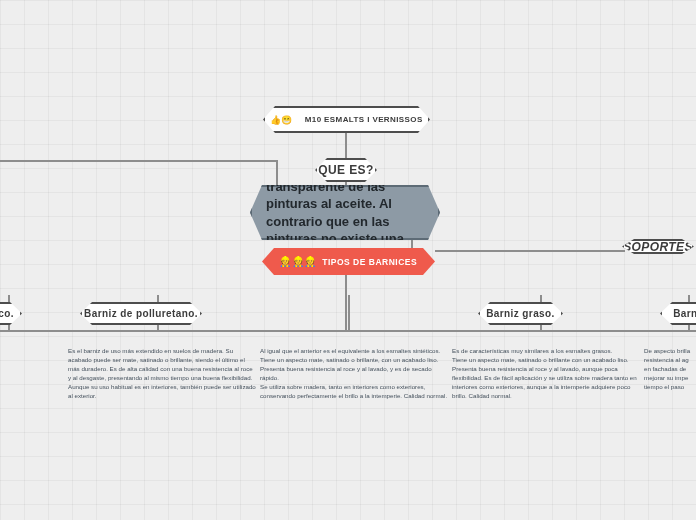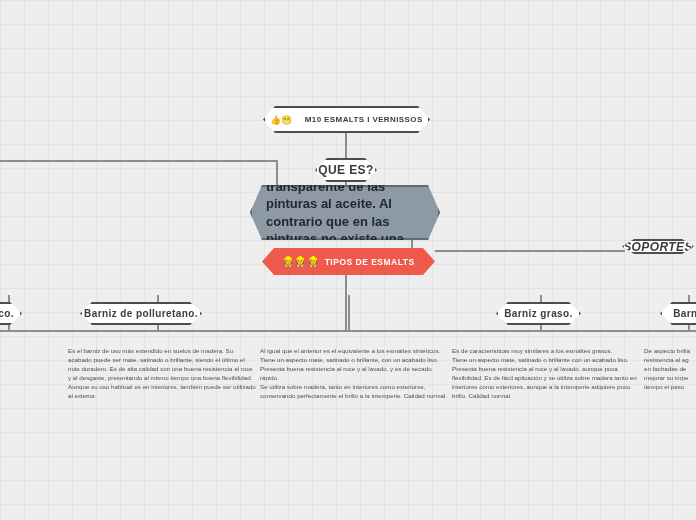--- a/index.html
+++ b/index.html
@@ -112,34 +112,34 @@
   <div class="node" id="quees-node">
     <span class="label">QUE ES?</span>
   </div>
 
   <div id="intro-box">
     <div class="txt">Los barnices, como ya dejamos dicho antes, son una variante transparente  de las pinturas al aceite. Al contrario que en las pinturas no existe una  variedad tan extensa, siendo cinco los principales del mercado.</div>
   </div>
 
   <div id="tipos-node">
     <span class="emoji">👷👷👷</span>
-    <span class="label">TIPOS DE ESMALTS</span>
+    <span class="label">TIPOS DE BARNICES</span>
   </div>
 
   <div class="node" id="soportes-node">
     <span class="label">SOPORTES</span>
   </div>
 
   <div class="node leaf" style="left:-40px;width:62px;">
     <span class="label" style="margin-left:30px;">co.</span>
   </div>
   <div class="node leaf" style="left:80px;width:122px;">
     <span class="label">Barniz de polluretano.</span>
   </div>
-  <div class="node leaf" style="left:496px;width:85px;">
+  <div class="node leaf" style="left:478px;width:85px;">
     <span class="label">Barniz graso.</span>
   </div>
   <div class="node leaf" style="left:660px;width:80px;">
     <span class="label" style="margin-right:26px;">Barni</span>
   </div>
 
   <div class="desc" style="left:-48px;width:110px;white-space:pre-line;">lósicas. De
 s de alta
 e al desgaste,
 alidad i belleza.

